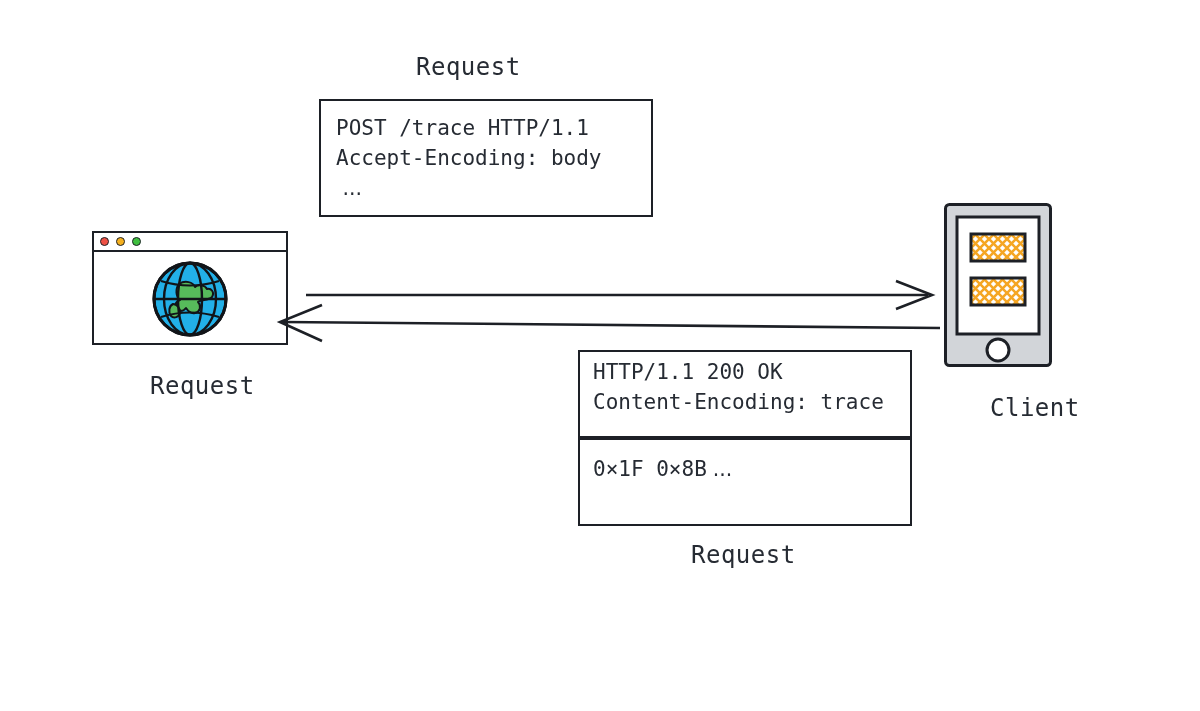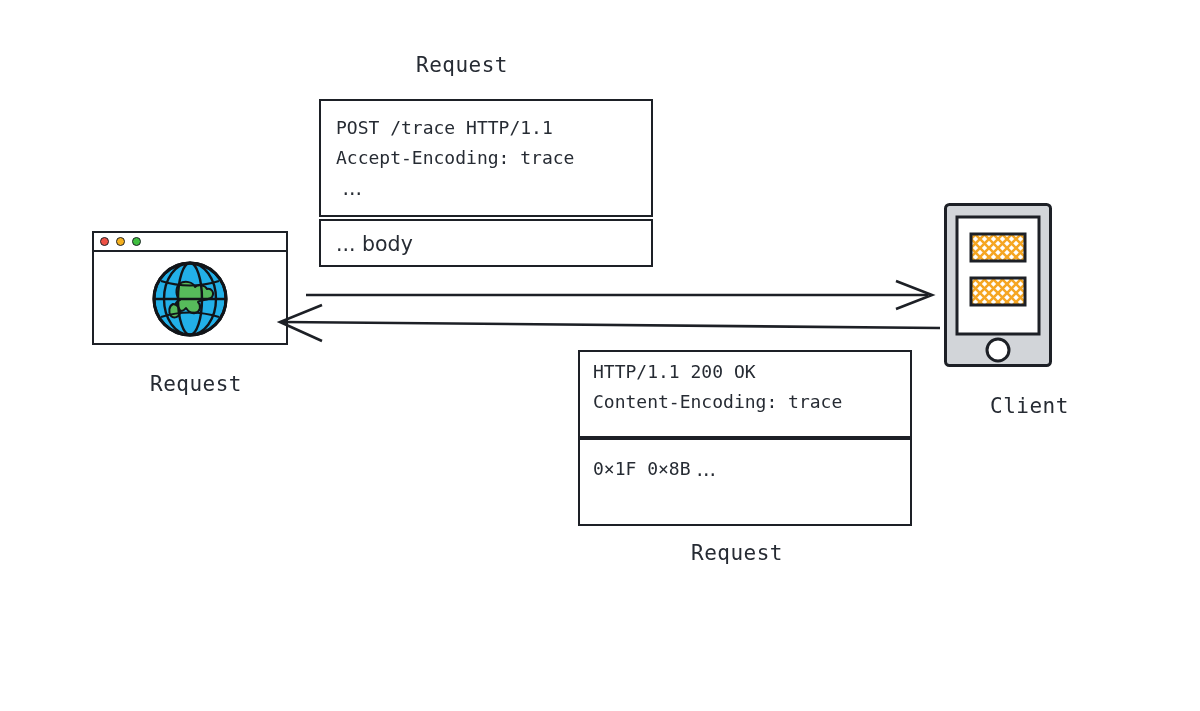--- a/index.html
+++ b/index.html
@@ -20,39 +20,39 @@
     position: absolute;
     left: 0; top: 0;
     width: 1200px;
     height: 711px;
   }
 
   
   .caption {
     position: absolute;
     font-family: "DejaVu Sans Mono", monospace;
-    font-size: 21px;
+    font-size: 24px;
     letter-spacing: 0.5px;
     color: #262b33;
     white-space: nowrap;
   }
 
   #caption-request { left: 416px; top: 53px; }
   #caption-response { left: 691px; top: 541px; }
   #caption-client { left: 150px; top: 372px; }
   #caption-server { left: 990px; top: 394px; }
   .msg-headers, .msg-body {
     position: absolute;
     box-sizing: border-box;
     border: 2px solid #1d2026;
     background: #ffffff;
   }
   .msg-line {
     font-family: "DejaVu Sans Mono", monospace;
-    font-size: 18px;
+    font-size: 21px;
     line-height: 30px;
     color: #262b33;
     white-space: pre;
   }
   .msg-line-sans {
     font-family: "DejaVu Sans", sans-serif;
     font-size: 20.5px;
     line-height: 30px;
     color: #262b33;
     white-space: pre;
@@ -138,27 +138,24 @@
   <div class="caption" id="caption-request">Request</div>
 
   <div class="caption" id="caption-response">Request</div>
 
   <div class="caption" id="caption-client">Request</div>
 
   <div class="caption" id="caption-server">Client</div>
 
   <div class="msg-headers" id="request-headers">
     <div class="msg-line">POST /trace HTTP/1.1</div>
-    <div class="msg-line">Accept-Encoding: trace</div>
+    <div class="msg-line">Accept-Encoding: body</div>
     <div class="msg-line-sans"> ...</div>
   </div>
 
-  <div class="msg-body" id="request-body">
-    <div class="msg-line-sans">... body</div>
-  </div>
 
   <div class="msg-headers" id="response-headers">
     <div class="msg-line">HTTP/1.1 200 OK</div>
     <div class="msg-line">Content-Encoding: trace</div>
   </div>
 
   <div class="msg-body" id="response-body">
     <div style="display:flex; align-items:center;">
       <span class="msg-line">0×1F 0×8B</span>
       <span class="msg-line-sans" style="margin-left:6px;">...</span>

